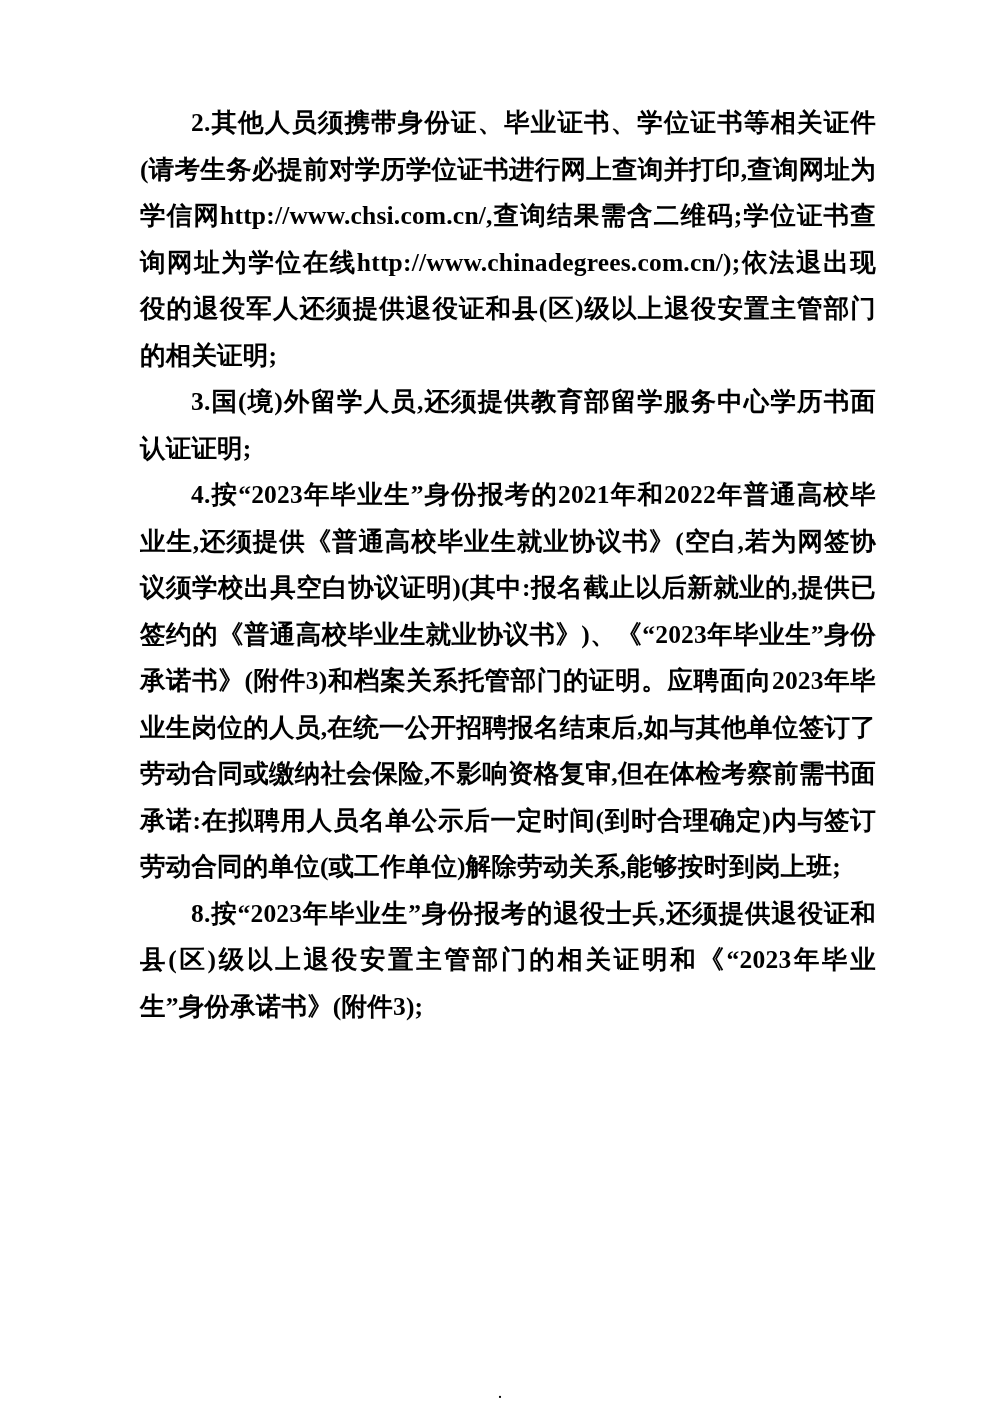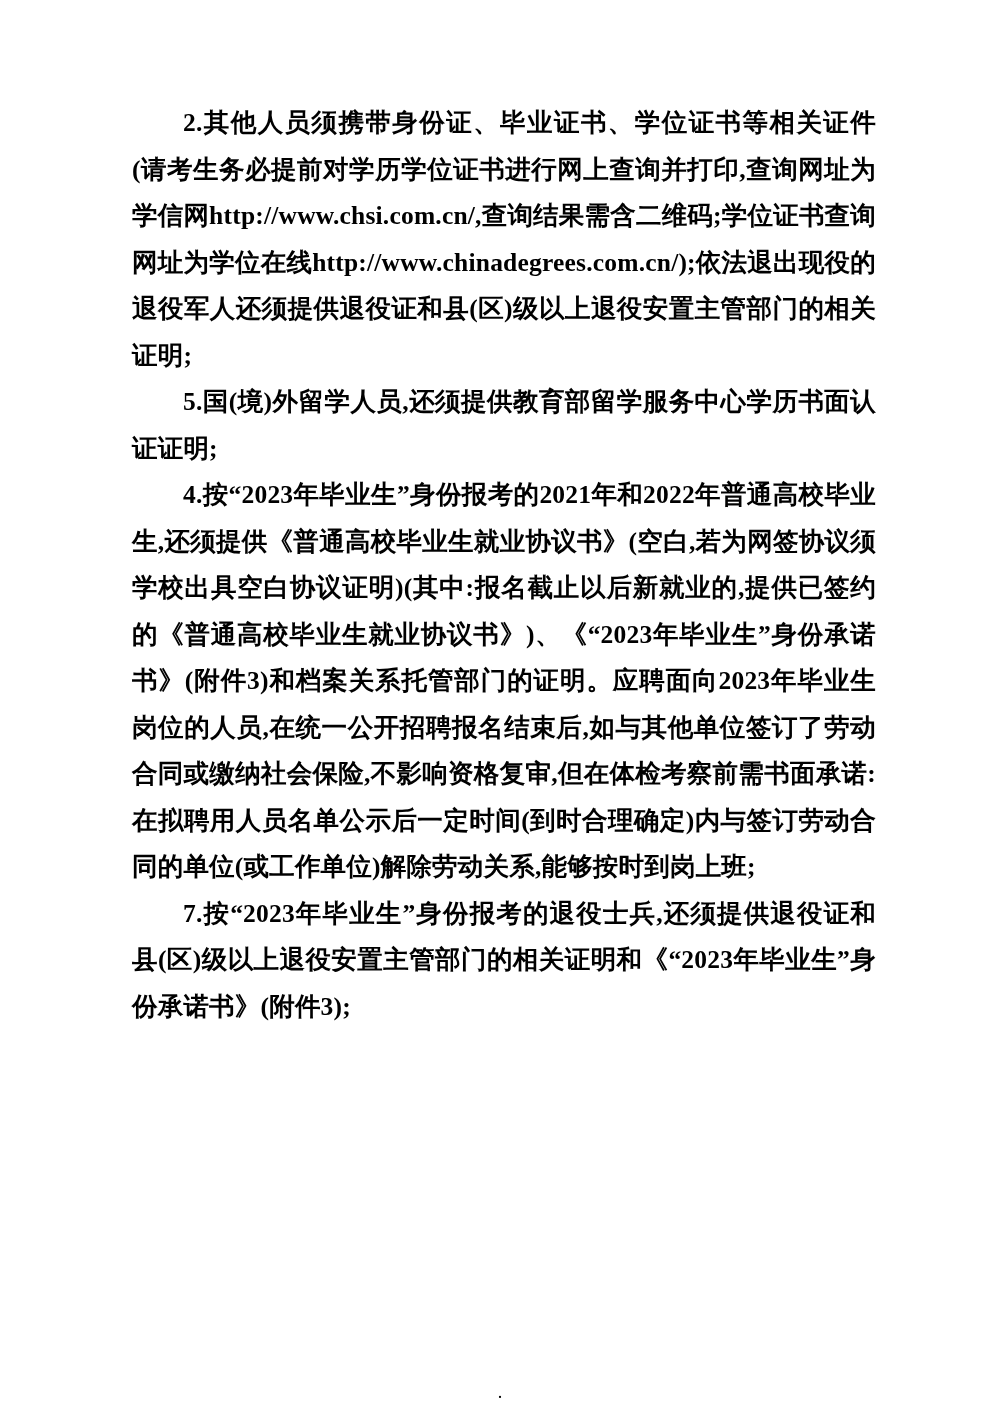--- a/index.html
+++ b/index.html
@@ -24,38 +24,38 @@
     left: 128px;
     top: 100px;
     width: 748px;
   }
   .para {
     font-size: 25.5px;
     line-height: 46.5px;
     letter-spacing: 0.2px;
     text-align: justify;
     text-justify: inter-ideograph;
-    margin: 0 0 0 4px;
+    margin: 0 0 0 12px;
     text-indent: 51px;
     font-weight: 600;
     word-break: break-all;
   }
   .footer-dot {
     position: absolute;
     left: 50%;
     transform: translateX(-50%);
     bottom: 22px;
     font-size: 18px;
     color: #000;
   }
 </style>
 </head>
 <body>
 
 <div class="page">
   <div class="content">
     <p class="para">2.其他人员须携带身份证、毕业证书、学位证书等相关证件(请考生务必提前对学历学位证书进行网上查询并打印,查询网址为学信网http://www.chsi.com.cn/,查询结果需含二维码;学位证书查询网址为学位在线http://www.chinadegrees.com.cn/);依法退出现役的退役军人还须提供退役证和县(区)级以上退役安置主管部门的相关证明;</p>
-    <p class="para">5.国(境)外留学人员,还须提供教育部留学服务中心学历书面认证证明;</p>
+    <p class="para">3.国(境)外留学人员,还须提供教育部留学服务中心学历书面认证证明;</p>
     <p class="para">4.按“2023年毕业生”身份报考的2021年和2022年普通高校毕业生,还须提供《普通高校毕业生就业协议书》(空白,若为网签协议须学校出具空白协议证明)(其中:报名截止以后新就业的,提供已签约的《普通高校毕业生就业协议书》)、《“2023年毕业生”身份承诺书》(附件3)和档案关系托管部门的证明。应聘面向2023年毕业生岗位的人员,在统一公开招聘报名结束后,如与其他单位签订了劳动合同或缴纳社会保险,不影响资格复审,但在体检考察前需书面承诺:在拟聘用人员名单公示后一定时间(到时合理确定)内与签订劳动合同的单位(或工作单位)解除劳动关系,能够按时到岗上班;</p>
-    <p class="para">7.按“2023年毕业生”身份报考的退役士兵,还须提供退役证和县(区)级以上退役安置主管部门的相关证明和《“2023年毕业生”身份承诺书》(附件3);</p>
+    <p class="para">8.按“2023年毕业生”身份报考的退役士兵,还须提供退役证和县(区)级以上退役安置主管部门的相关证明和《“2023年毕业生”身份承诺书》(附件3);</p>
   </div>
   <div class="footer-dot">.</div>
 </div>
 
 </body></html>

